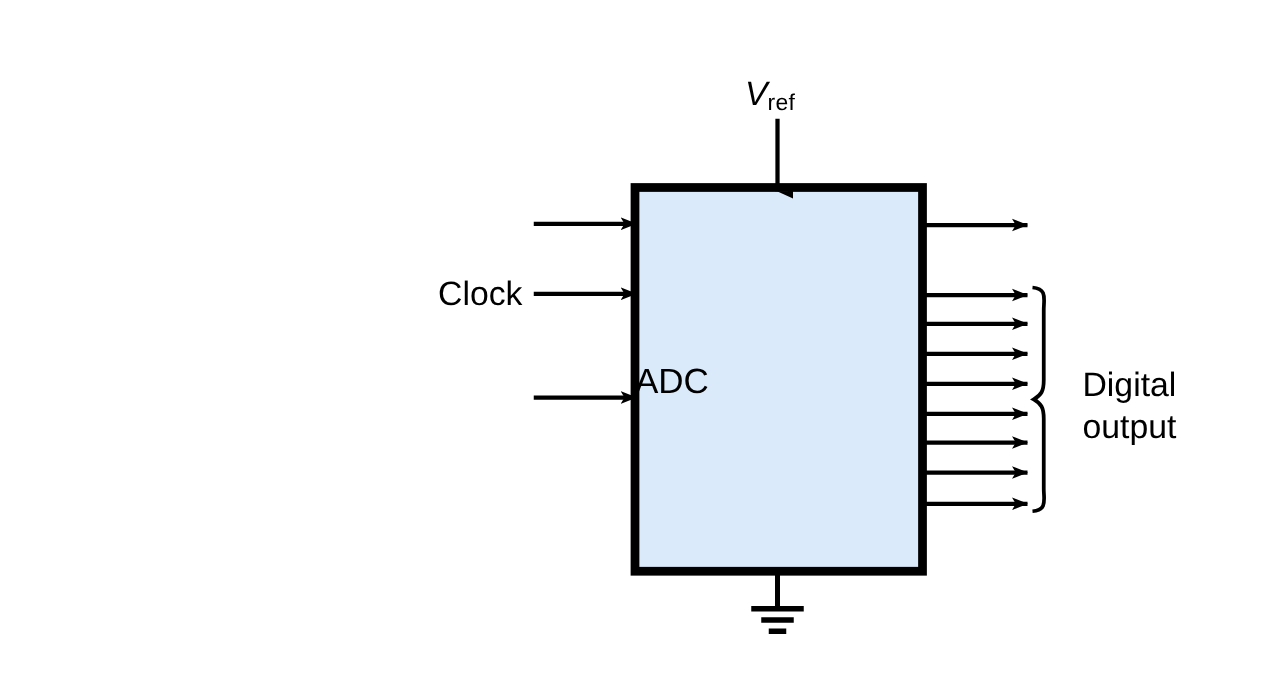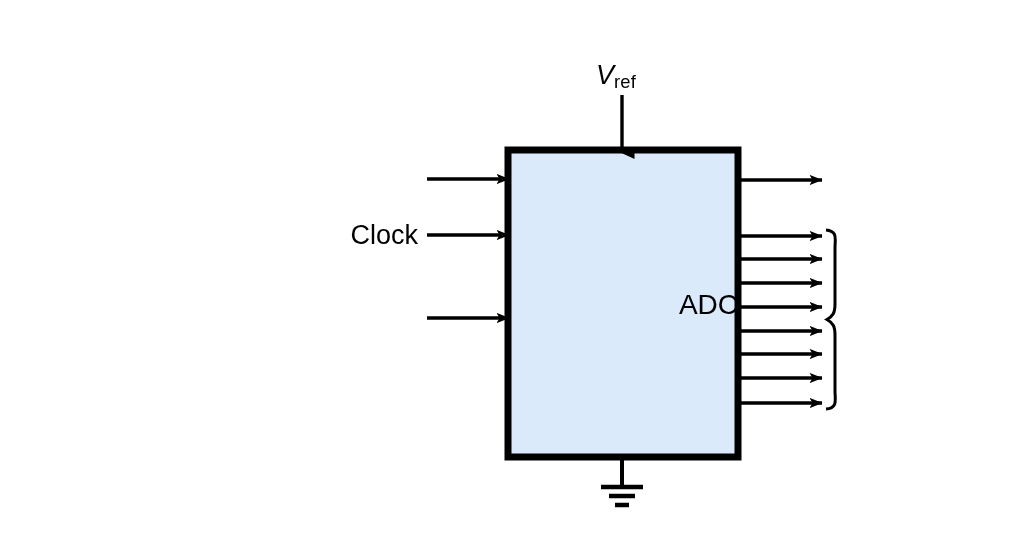--- a/index.html
+++ b/index.html
@@ -44,21 +44,21 @@
   #label-start-conversion { right: 611px; top: 165px; }
   #label-clock           { right: 611px; top: 221px; }
   #label-vin             { right: 611px; top: 303px; }
   #label-vref            { left: 596px;  top: 49px; margin-top: 12px; }
   #label-data-ready      { left: 837px;  top: 165px; }
   #label-digital-output  { left: 866px;  top: 292px; line-height: 1.22; }
   #label-adc {
     left: 508px;
     top: 290px;
     width: 230px;
-    text-align: right;
+    text-align: left;
     font-size: 28px;
   }
 </style>
 </head>
 <body>
 
 <div id="canvas">
 
   <svg id="diagram-svg" width="1029" height="559" viewBox="0 0 1029 559">
     <defs>
@@ -107,16 +107,17 @@
     </g>
   </svg>
 
 
   <div class="lbl lbl-right" id="label-clock">Clock</div>
 
 
   <div class="lbl lbl-left" id="label-vref"><span class="var"><span>V</span><sub>ref</sub></span></div>
 
 
+  <div class="lbl lbl-left" id="label-digital-output"><span>Digital</span><br><span>output</span></div>
 
   <div class="lbl" id="label-adc">ADC</div>
 
 </div>
 
 </body></html>

